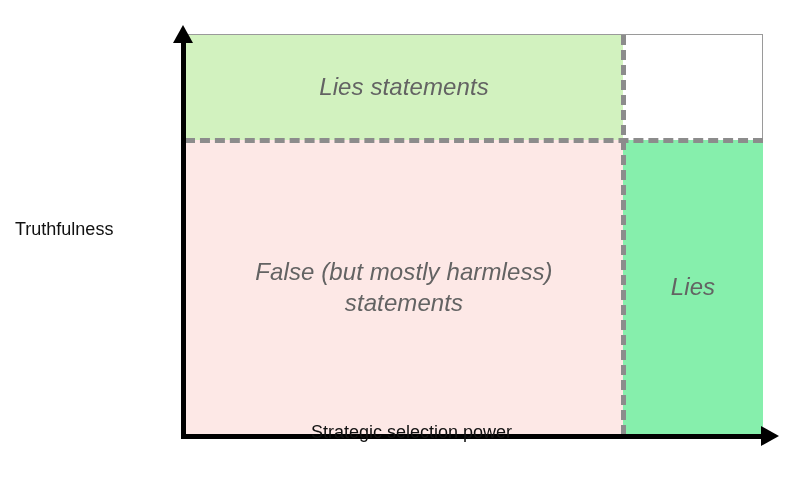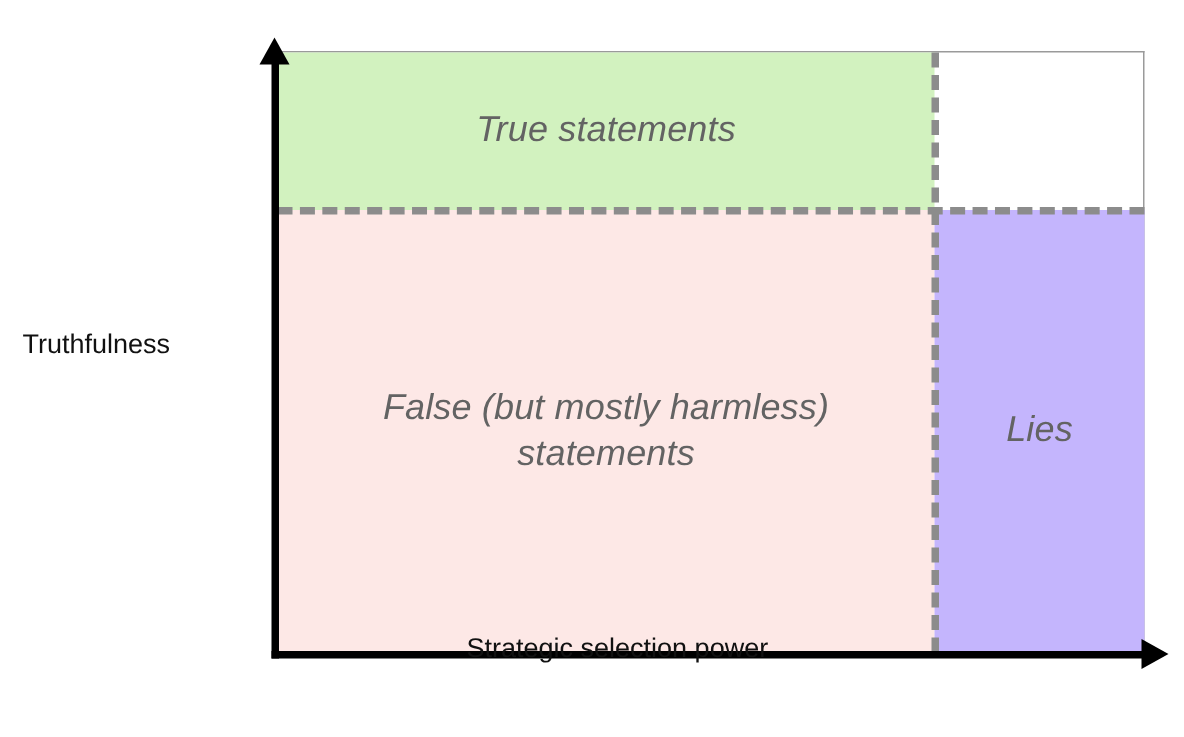--- a/index.html
+++ b/index.html
@@ -74,21 +74,21 @@
     width: 438px;
     height: 295px;
     background: #fde8e6;
   }
   
   .q-bottom-right {
     left: 438px;
     top: 105px;
     width: 140px;
     height: 295px;
-    background: #c4b5fd;
+    background: #86efac;
   }
 
   .q-top-right .q-label { max-width: 120px; }
   .q-bottom-left .q-label { max-width: 400px; }
 
   
   .divider-h {
     position: absolute;
     left: 0;
     top: 103px;
@@ -159,21 +159,21 @@
   }
 </style>
 </head>
 <body>
 
 <div id="figure">
 
   <div class="plot-area">
 
     <div class="quadrant q-top-left">
-      <span class="q-label">True statements</span>
+      <span class="q-label">Lies statements</span>
     </div>
 
 
     <div class="quadrant q-bottom-left">
       <span class="q-label">False (but mostly harmless) statements</span>
     </div>
 
     <div class="quadrant q-bottom-right">
       <span class="q-label">Lies</span>
     </div>

